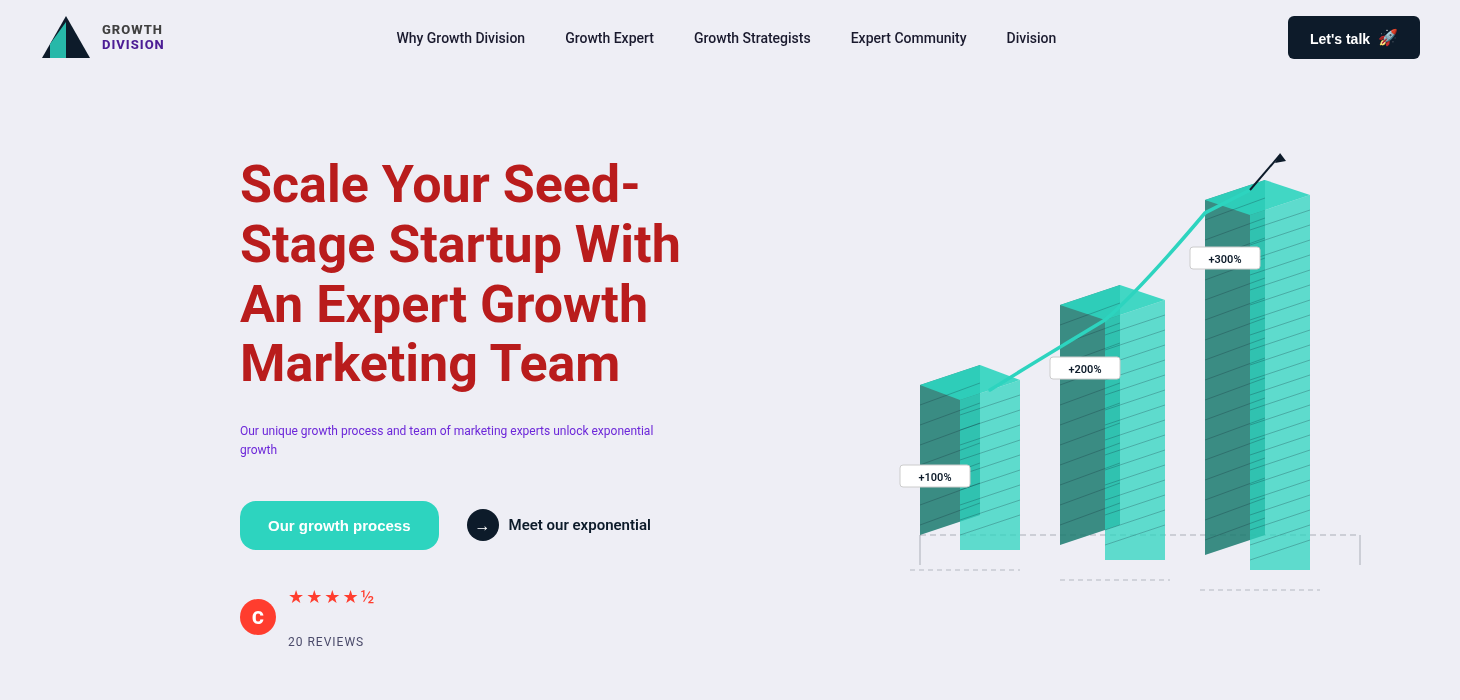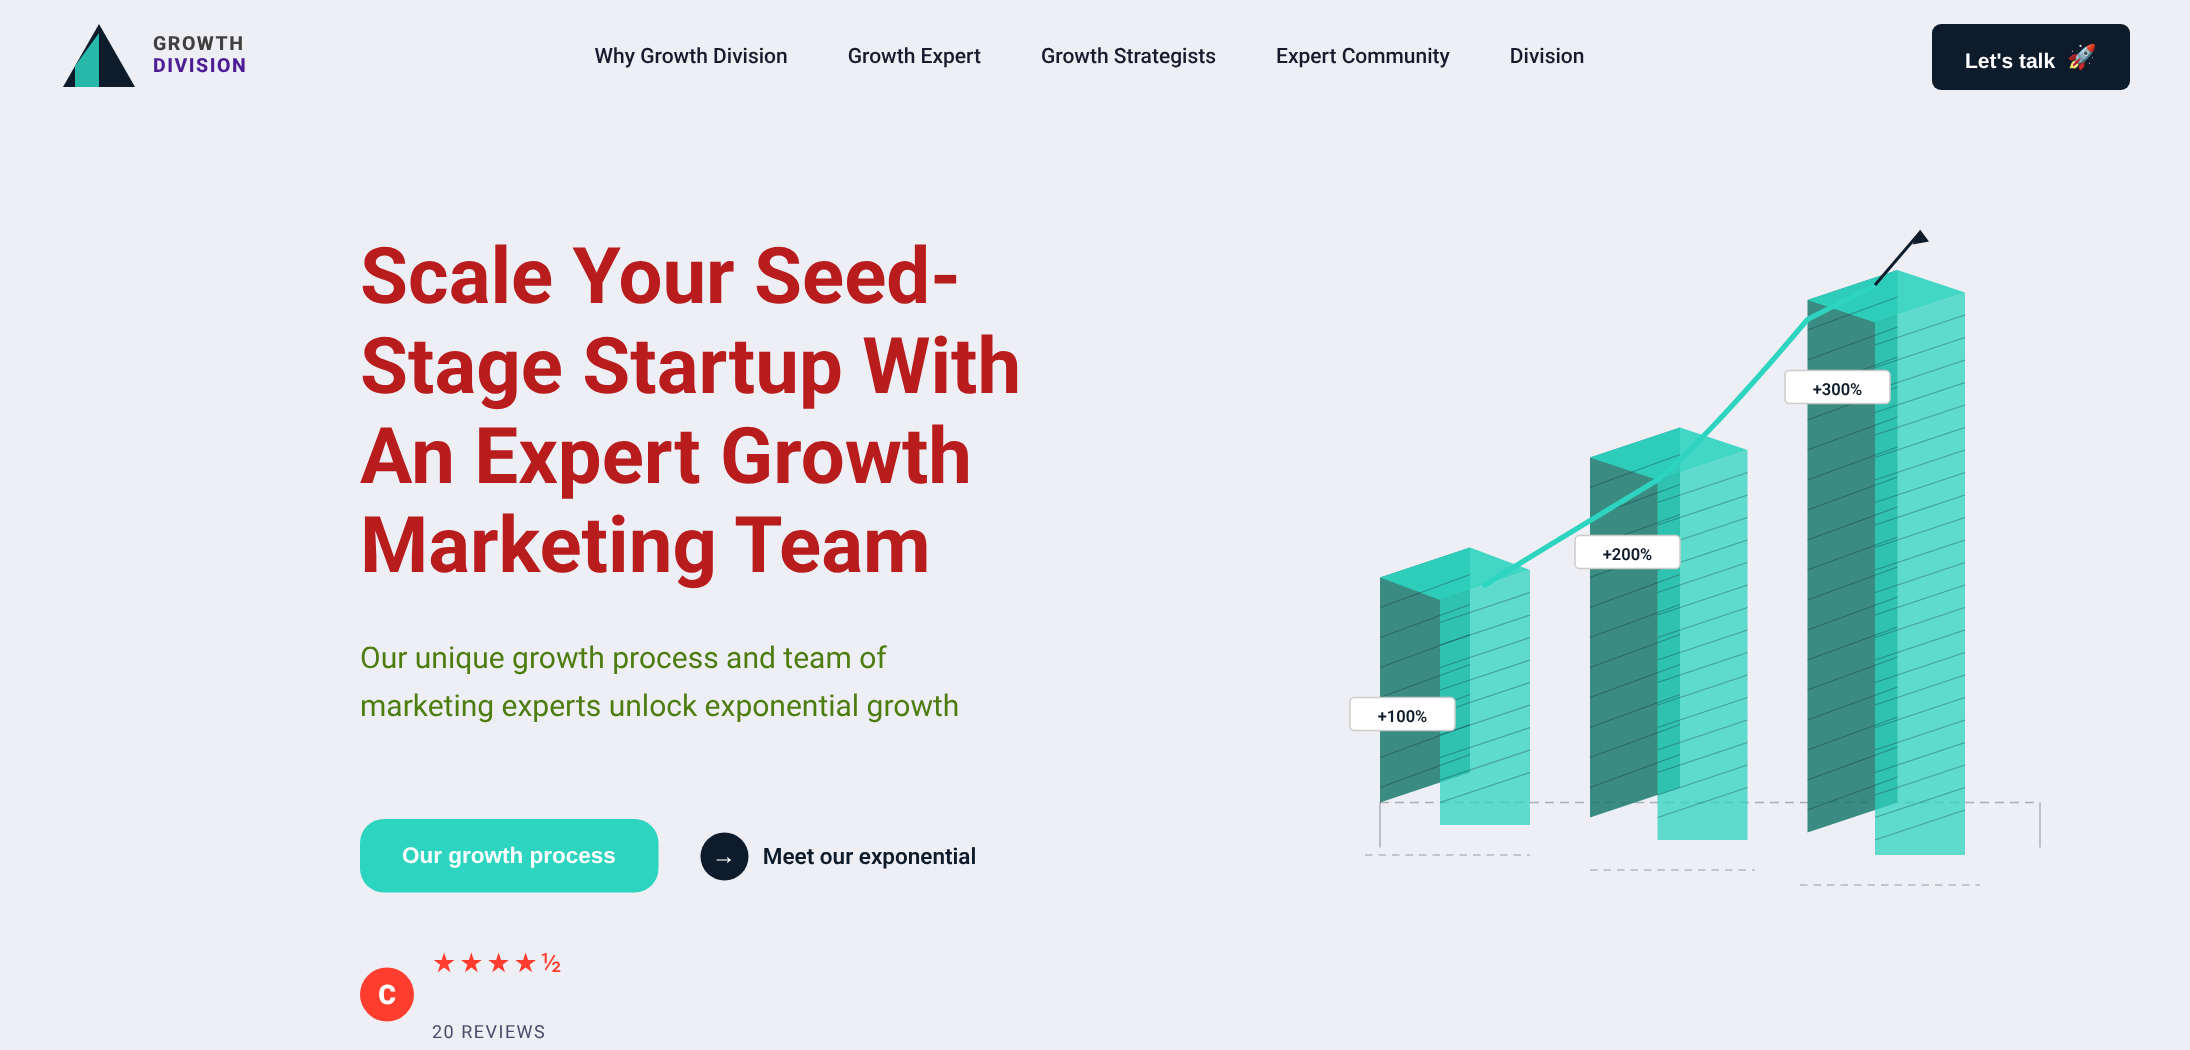--- a/index.html
+++ b/index.html
@@ -101,24 +101,24 @@
 
     .hero-title {
       font-size: 52px;
       font-weight: 700;
       color: #b91c1c;
       line-height: 1.15;
       margin-bottom: 28px;
     }
 
     .hero-subtitle {
-      font-size: 20px;
-      color: #4d7c0f;
+      font-size: 12px;
+      color: #6d28d9;
       line-height: 1.6;
-      margin-bottom: 60px;
+      margin-bottom: 40px;
       max-width: 430px;
     }
 
     .cta-row {
       display: flex;
       align-items: center;
       gap: 28px;
       margin-bottom: 36px;
     }
 

